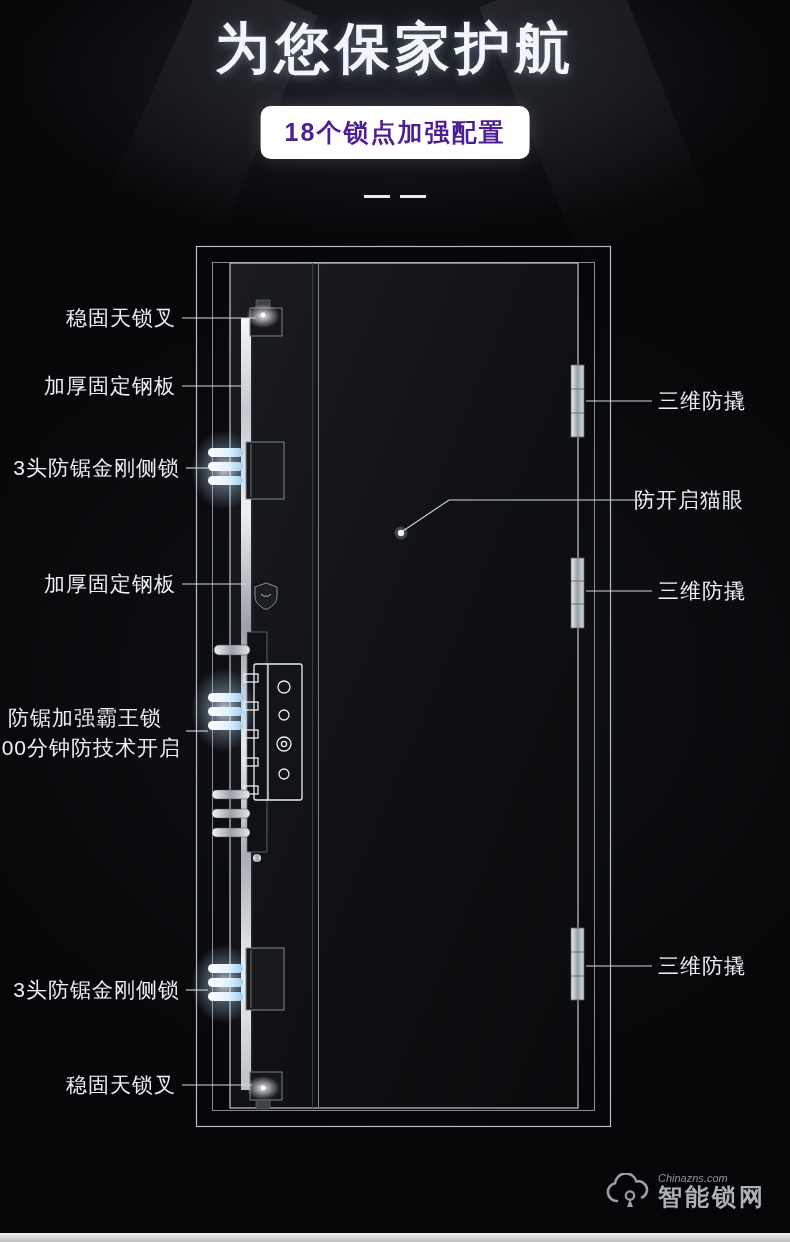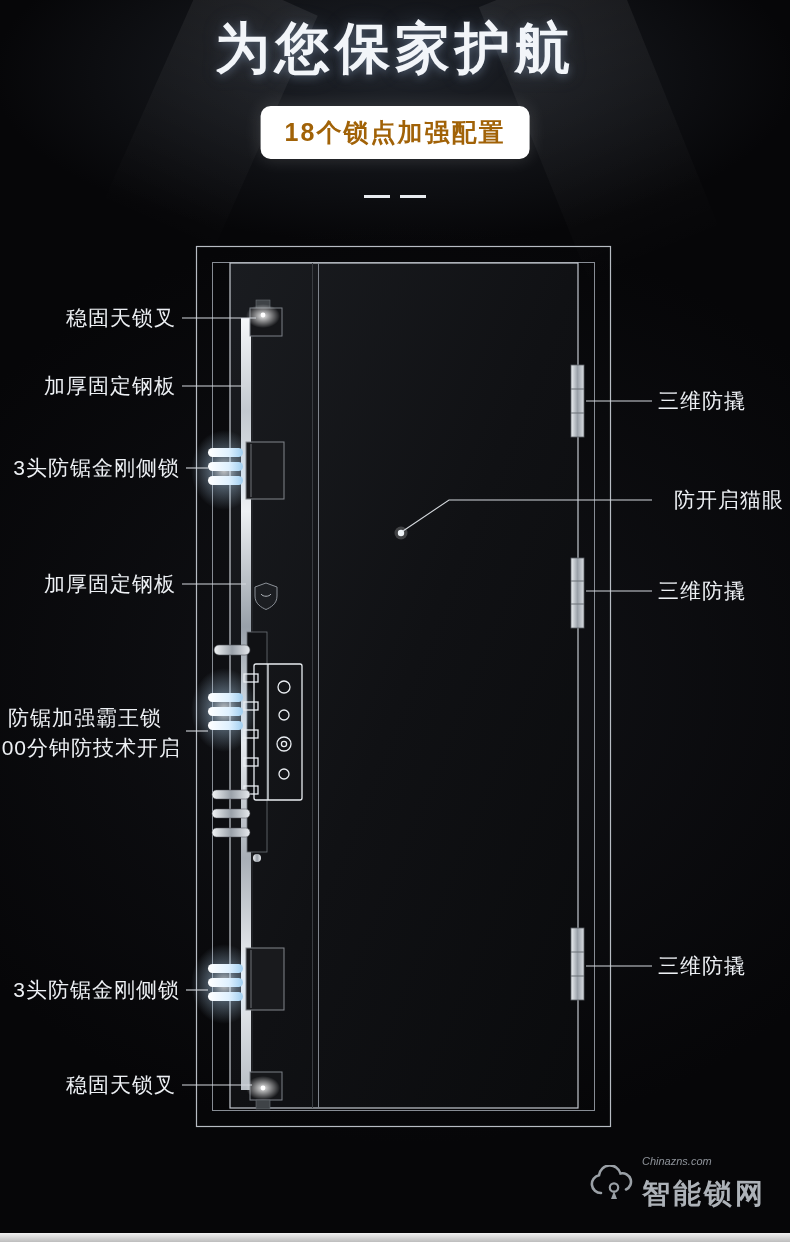--- a/index.html
+++ b/index.html
@@ -17,21 +17,21 @@
   .s2 { width:140px; height:300px; right:120px; top:-30px; transform:rotate(-22deg); }
 
   .title {
     position:absolute; top:12px; left:0; width:100%; margin:0;
     text-align:center; font-size:55px; font-weight:bold; letter-spacing:5px;
     color:#f2f5f9;
     text-shadow:0 2px 8px rgba(170,195,230,.35), 0 0 22px rgba(130,160,200,.22);
   }
   .badge {
     position:absolute; top:106px; left:50%; transform:translateX(-50%);
-    background:#ffffff; color:#a16207;
+    background:#ffffff; color:#4c1d95;
     font-size:25px; font-weight:600; letter-spacing:2px;
     padding:10px 24px; border-radius:10px; white-space:nowrap;
     box-shadow:0 0 18px rgba(255,255,255,.15);
   }
   .dashes { position:absolute; top:195px; left:50%; transform:translateX(-50%);
     display:flex; gap:10px; }
   .dash { width:26px; height:3px; background:#e8ebef; }
 
   .diagram { position:absolute; left:0; top:0; }
 
@@ -39,23 +39,23 @@
     position:absolute; color:#edf0f4; font-size:21px; letter-spacing:1px;
     white-space:nowrap; line-height:24px;text-align:center;
   }
   .callout.left { text-align:center; }
   .callout.two-line div { line-height:30px; }
 
   .watermark {
     position:absolute; right:24px; bottom:32px;
     display:flex; align-items:center; gap:8px; color:#9aa0a6;
   }
-  .wm-text { display:flex; flex-direction:column; line-height:1.1;gap:12px; }
+  .wm-text { display:flex; flex-direction:column; line-height:1.1; }
   .wm-site { font-size:11px; font-style:italic; color:#8e939a; }
-  .wm-brand { font-size:28px; font-weight:bold; letter-spacing:3px; color:#adb2b8; }
+  .wm-brand { font-size:24px; font-weight:bold; letter-spacing:3px; color:#adb2b8; }
 
   .bottom-strip {
     position:absolute; left:0; right:0; bottom:0; height:9px;
     background:linear-gradient(180deg,#f2f2f2,#bdbdbd);
   }
 </style>
 </head>
 <body>
 
 <div class="canvas">
@@ -243,21 +243,21 @@
   <div class="callout left" style="top:456px; right:610px;">3头防锯金刚侧锁</div>
   <div class="callout left" style="top:572px; right:614px;">加厚固定钢板</div>
   <div class="callout left two-line" style="top:703px; right:609px;">
     <div>防锯加强霸王锁</div>
     <div>300分钟防技术开启</div>
   </div>
   <div class="callout left" style="top:978px; right:610px;">3头防锯金刚侧锁</div>
   <div class="callout left" style="top:1073px; right:614px;">稳固天锁叉</div>
 
   <div class="callout right" style="top:389px; left:658px;">三维防撬</div>
-  <div class="callout right" style="top:488px; left:674px;">防开启猫眼</div>
+  <div class="callout right" style="top:488px; left:634px;">防开启猫眼</div>
   <div class="callout right" style="top:579px; left:658px;">三维防撬</div>
   <div class="callout right" style="top:954px; left:658px;">三维防撬</div>
 
   <div class="watermark">
     <svg class="wm-icon" width="46" height="36" viewBox="0 0 46 36">
       <path d="M13 28 a9 9 0 0 1 -2 -17.8 A11 11 0 0 1 32.5 8.5 A8.5 8.5 0 0 1 38 24.5" fill="none" stroke="currentColor" stroke-width="2.6" stroke-linecap="round"></path>
       <circle cx="26" cy="22.5" r="4.2" fill="none" stroke="currentColor" stroke-width="2.2"></circle>
       <path d="M26 26 L23 34 H29 Z" fill="currentColor"></path>
     </svg>
     <div class="wm-text">

